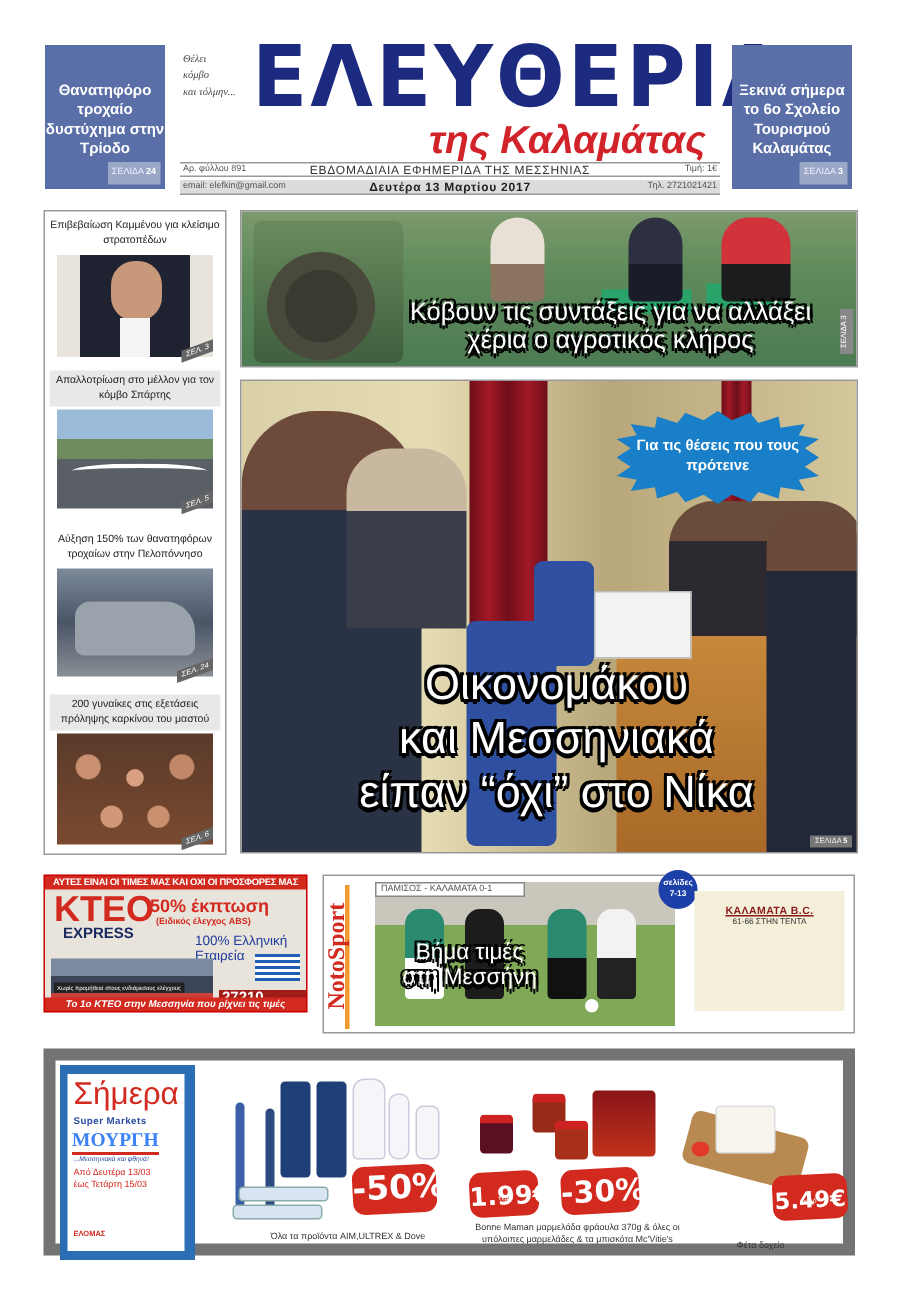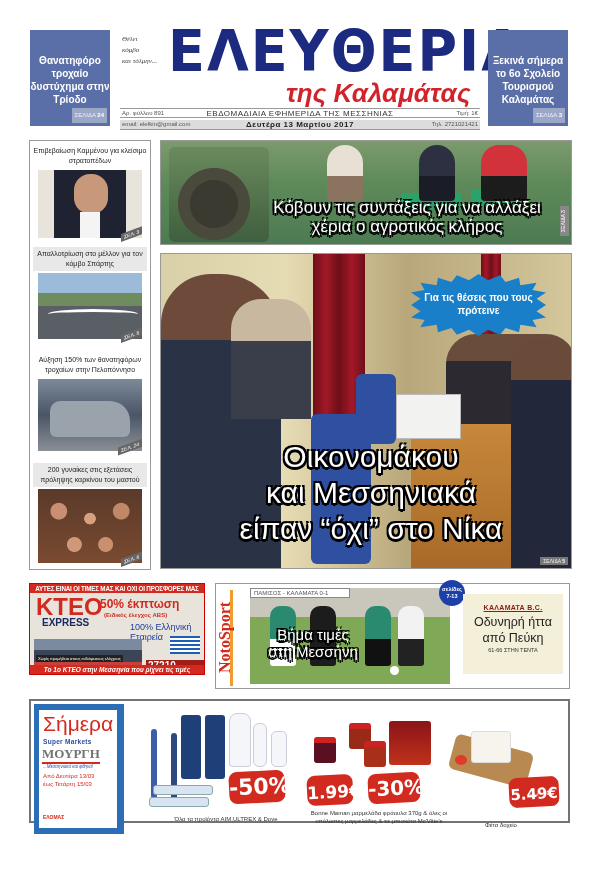--- a/index.html
+++ b/index.html
@@ -80,26 +80,26 @@
   .sport-photo .player { position: absolute; top: 18px; width: 26px; height: 60px; border-radius: 10px 10px 3px 3px; }
   .sport-photo .headline { position: absolute; left: 8px; top: 38px; width: 110px; text-align: center; font-size: 15px; line-height: 17px; }
   .sport-photo .ball { position: absolute; left: 140px; top: 78px; width: 9px; height: 9px; background: #fff; border-radius: 50%; }
   .pages-badge { position: absolute; left: 223px; top: -4px; width: 26px; height: 26px; background: #1d3fa8; color: #fff; border-radius: 50%; font-size: 5.5px; text-align: center; line-height: 7px; padding-top: 6px; font-weight: bold; }
   .basket-box { position: absolute; left: 247px; top: 10px; width: 100px; height: 80px; background: #f4efd8; text-align: center; }
   .basket-box .team { margin-top: 10px; font-size: 7px; font-weight: bold; color: #8a1a1a; text-decoration: underline; letter-spacing: 0.3px; }
   .basket-box .headline { margin-top: 3px; font-size: 12.5px; line-height: 16px; color: #222; }
   .basket-box .score { font-size: 5.5px; color: #333; margin-top: 1px; }
 
   
-  .market-ad { position: absolute; left: 29px; top: 699px; width: 541px; height: 124px; border: 2px solid #737373; background: #fff; }
+  .market-ad { position: absolute; left: 29px; top: 699px; width: 541px; height: 138px; border: 8px solid #737373; background: #fff; }
   .market-brand { position: absolute; left: 3px; top: 3px; width: 90px; height: 130px; background: #2b6eb5; }
   .market-brand .inner { position: absolute; left: 5px; top: 6px; width: 78px; height: 118px; background: #fff; }
   .market-brand .today { position: absolute; left: 4px; top: 2px; color: #d22a1f; font-size: 21px; font-family: "Liberation Sans Narrow", "Liberation Sans", sans-serif; }
   .market-brand .sm { position: absolute; left: 4px; top: 28px; color: #2b4fa0; font-size: 6.5px; font-weight: bold; letter-spacing: 0.3px; }
-  .market-brand .name { position: absolute; left: 3px; top: 36px; color: #737373; font-family: "Liberation Serif", serif; font-weight: bold; font-size: 13px; border-bottom: 2px solid #d22a1f; }
+  .market-brand .name { position: absolute; left: 3px; top: 36px; color: #3b82f6; font-family: "Liberation Serif", serif; font-weight: bold; font-size: 13px; border-bottom: 2px solid #d22a1f; }
   .market-brand .slogan { position: absolute; left: 4px; top: 54px; font-size: 4.5px; color: #2b4fa0; font-style: italic; }
   .market-brand .dates { position: absolute; left: 4px; top: 62px; font-size: 6px; color: #d22a1f; line-height: 8px; }
   .market-brand .elomas { position: absolute; left: 4px; top: 104px; font-size: 5px; color: #d22a1f; font-weight: bold; }
   .product { position: absolute; border-radius: 3px; }
   .price-tag { position: absolute; background: #d22a1f; color: #fff; font-weight: bold; text-align: center; border-radius: 8px; transform: rotate(-3deg); font-family: "DejaVu Sans", sans-serif; }
   .price-tag small { position: absolute; top: 1px; left: 0; right: 0; font-size: 4px; font-weight: normal; }
   .prod-caption { position: absolute; font-size: 6px; color: #333; text-align: center; line-height: 8px; }
 </style>
 </head>
 <body>
@@ -228,24 +228,20 @@
       <div>Βήμα τιμές</div>
       <div>στη Μεσσήνη</div>
     </div>
   </div>
   <div class="pages-badge">
     <div>σελίδες</div>
     <div>7-13</div>
   </div>
   <div class="basket-box">
     <div class="team">ΚΑΛΑΜΑΤΑ B.C.</div>
-    <div class="headline">
-      <div>Οδυνηρή ήττα</div>
-      <div>από Πεύκη</div>
-    </div>
     <div class="score">61-66 ΣΤΗΝ ΤΕΝΤΑ</div>
   </div>
 </div>
 
 <div class="market-ad">
   <div class="market-brand">
     <div class="inner">
       <div class="today">Σήμερα</div>
       <div class="sm">Super Markets</div>
       <div class="name">ΜΟΥΡΓΗ</div>

